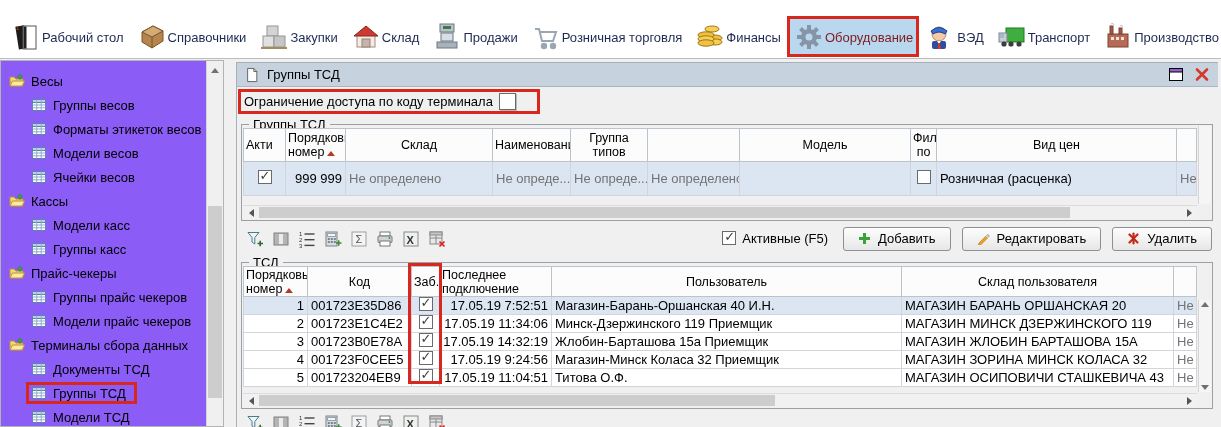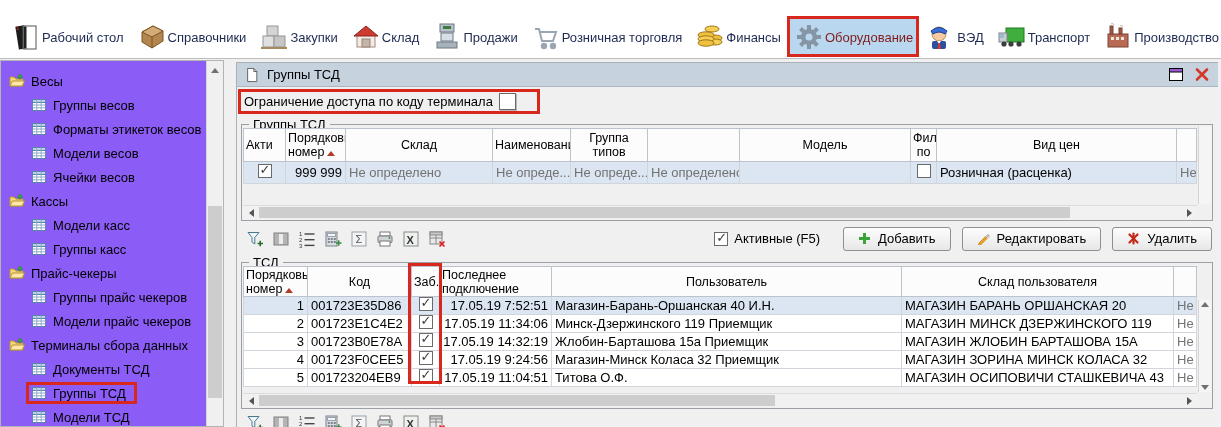--- a/index.html
+++ b/index.html
@@ -50,21 +50,21 @@
   .gb1{height:97px}
   .gb2{height:147px}
   .gb-body{position:relative;height:100%;padding:3px 15px 16px 1px}
 
   .grid{border-collapse:collapse;table-layout:fixed;width:100%;background:#fff}
   .grid th{font-weight:normal;font-size:12.5px;border:1px solid #bcc3cc;background:#fcfcfc;padding:0 2px;text-align:center;vertical-align:middle;line-height:14px;overflow:hidden}
   .grid.t1 th{height:33px}
   .grid.t2 th{height:30px}
   .grid th.left{text-align:left}
   .grid td{border:1px solid #d2d6dc;padding:0 3px;height:17px;overflow:hidden;white-space:nowrap;vertical-align:middle}
-  .grid.t1 td{height:22px}
+  .grid.t1 td{height:34px}
   .grid tr.selected td{background:#dce6f2}
   .grid td.center{text-align:center}
   .muted{color:#737373}
   .right{text-align:right}
   .sort{display:inline-block;width:0;height:0;border-left:4px solid transparent;border-right:4px solid transparent;border-bottom:5px solid #b23b28;margin-left:3px}
 
   .gb-vscroll{position:absolute;top:1px;right:1px;bottom:16px;width:13px;background:#f5f5f5;border-left:1px solid #d4d4d4}
   .gb-vscroll .a-top{position:absolute;top:2px;left:0;width:100%;display:flex;justify-content:center}
   .gb-vscroll .a-bot{position:absolute;bottom:2px;left:0;width:100%;display:flex;justify-content:center}
   .gb2 .gb-vscroll{top:37px}
@@ -75,21 +75,21 @@
   .gb1 .hs-thumb{left:0;width:88%}
   .gb2 .hs-thumb{left:0;width:56%}
 
   .t2wrap{position:relative}
   .ann-zab{position:absolute;left:165px;top:-3px;width:34px;height:121px;border:3px solid #d8281e;pointer-events:none}
 
   .grid-toolbar{display:flex;align-items:center;height:29px;margin:3px 6px 0 9px}
   .gt-icons{display:flex;align-items:center;gap:8px}
   .gt-icons .icon svg{width:18px;height:18px}
   .spacer{flex:1}
-  .filter-check{display:flex;align-items:flex-end;gap:6px;margin-right:12px}
+  .filter-check{display:flex;align-items:flex-start;gap:6px;margin-right:4px}
   .btn{display:flex;align-items:center;gap:7px;height:24px;padding:0 14px;border:1px solid #8a9096;border-radius:3px;background:linear-gradient(#fdfdfd,#e7e7e7);margin-left:11px;cursor:default;white-space:nowrap}
   .btn .icon svg{width:13px;height:13px}
   .bottom-toolbar{display:flex;align-items:center;gap:8px;margin:5px 6px 0 9px}
   .bottom-toolbar .icon svg{width:18px;height:18px}
 </style>
 </head>
 <body>
 
 <div class="app-toolbar">
     <div class="tb-item">

